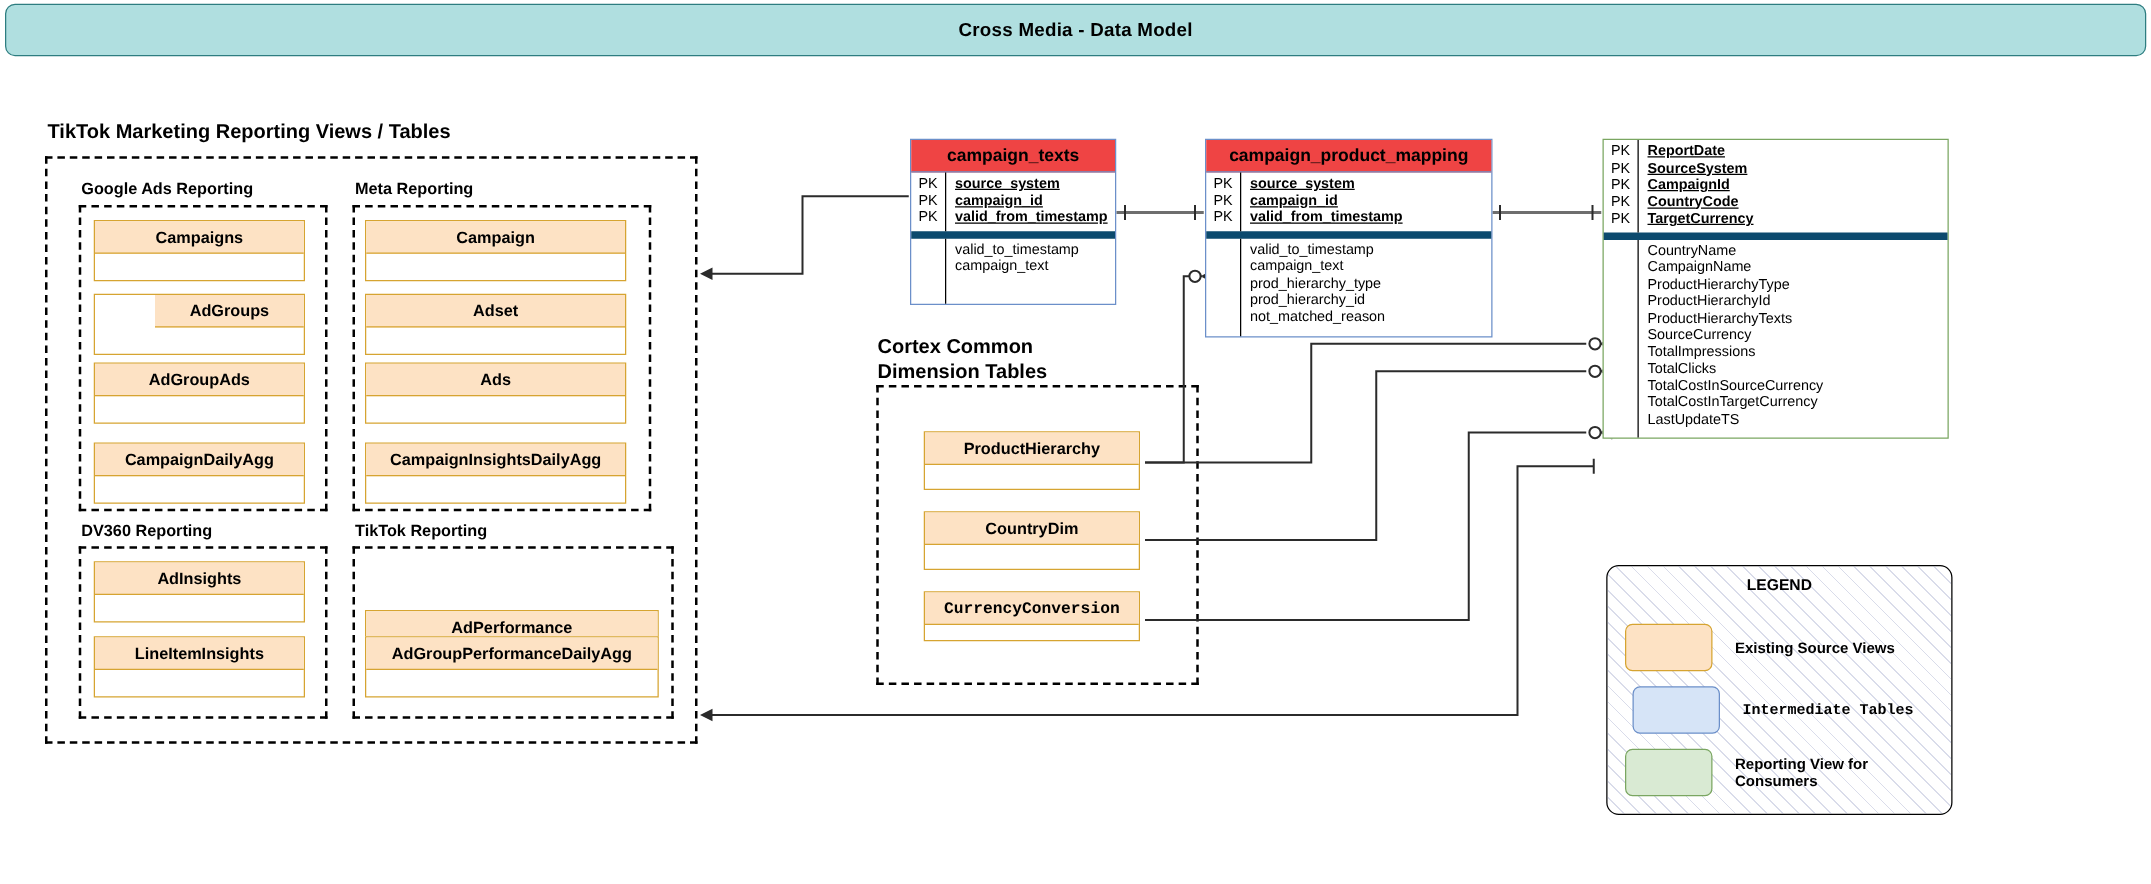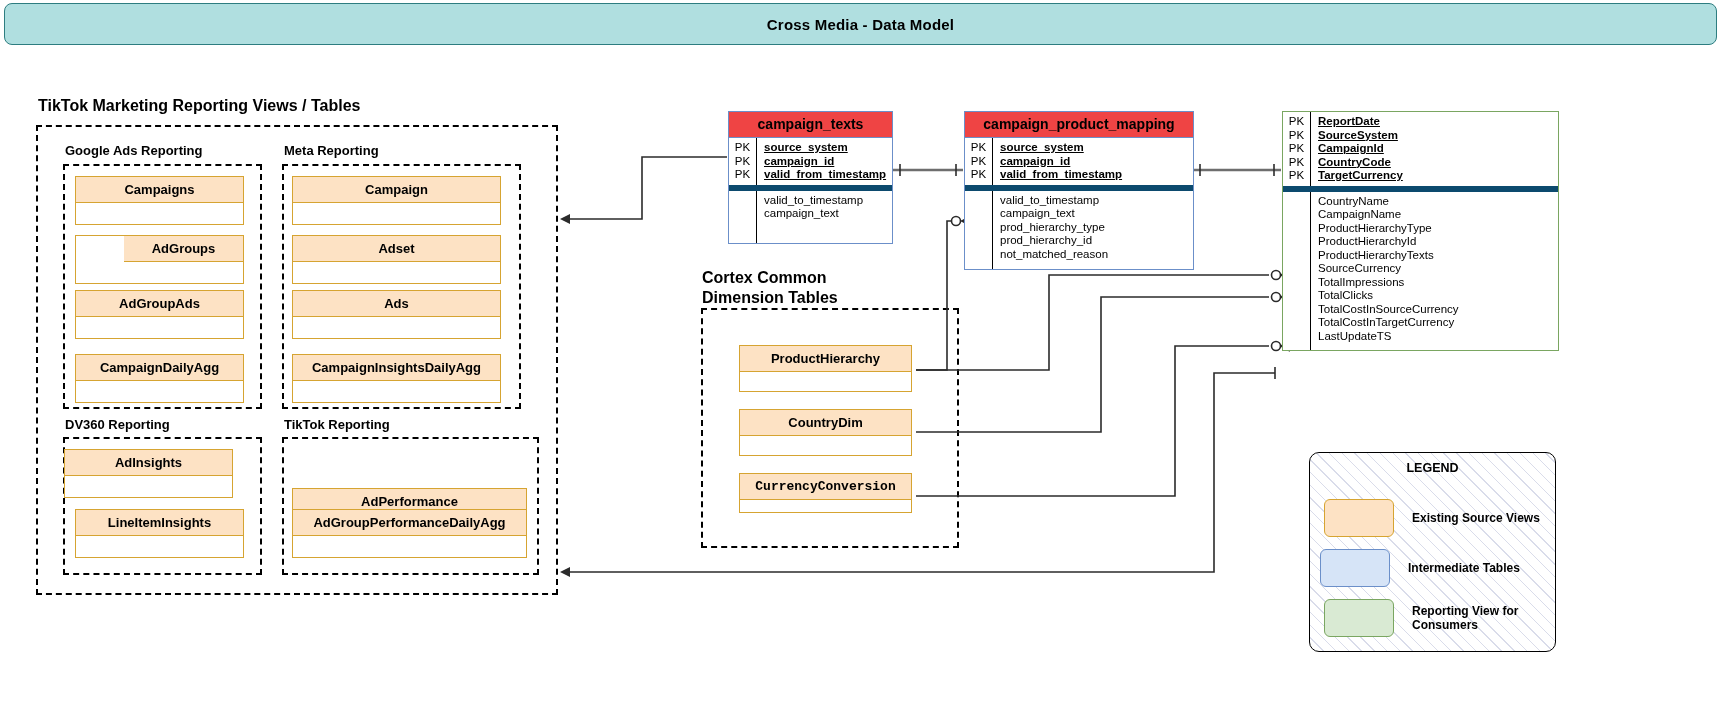--- a/index.html
+++ b/index.html
@@ -99,21 +99,21 @@
 </div>
 <div class="ebox" style="left:292px;top:290px;width:209px;height:49px;">
   <div class="hdr">Ads</div>
 </div>
 <div class="ebox" style="left:292px;top:354px;width:209px;height:49px;">
   <div class="hdr">CampaignInsightsDailyAgg</div>
 </div>
 
 <div class="grp-label" style="left:65px;top:417px;">DV360 Reporting</div>
 <div class="dashed-thin" style="left:63px;top:437px;width:199px;height:138px;"></div>
-<div class="ebox" style="left:64px;top:449px;width:169px;height:49px;">
+<div class="ebox" style="left:75px;top:449px;width:169px;height:49px;">
   <div class="hdr">AdInsights</div>
 </div>
 <div class="ebox" style="left:75px;top:509px;width:169px;height:49px;">
   <div class="hdr">LineItemInsights</div>
 </div>
 
 <div class="grp-label" style="left:284px;top:417px;">TikTok Reporting</div>
 <div class="dashed-thin" style="left:282px;top:437px;width:257px;height:138px;"></div>
 <div class="ebox" style="left:292px;top:449px;width:235px;height:49px;margin-top:39px;">
   <div class="hdr">AdPerformance</div>
@@ -250,28 +250,28 @@
       <div class="fline">SourceCurrency</div>
       <div class="fline">TotalImpressions</div>
       <div class="fline">TotalClicks</div>
       <div class="fline">TotalCostInSourceCurrency</div>
       <div class="fline">TotalCostInTargetCurrency</div>
       <div class="fline">LastUpdateTS</div>
     </div>
   </div>
 </div>
 
-<div class="legend" style="left:1285px;top:452px;width:247px;height:200px;margin-left:24px;">
+<div class="legend" style="left:1285px;top:452px;width:277px;height:200px;">
   <div class="legend-hatch"></div>
   <div class="legend-title">LEGEND</div>
   <div class="lg-row" style="left:14px;top:46px;">
     <div class="lg-swatch orange"></div>
     <div class="lg-text">Existing Source Views</div>
   </div>
-  <div class="lg-row" style="left:10px;top:96px;">
+  <div class="lg-row" style="left:20px;top:96px;font-family:Liberation Mono, monospace;">
     <div class="lg-swatch blue"></div>
     <div class="lg-text">Intermediate Tables</div>
   </div>
   <div class="lg-row" style="left:14px;top:146px;">
     <div class="lg-swatch green"></div>
     <div class="lg-text">Reporting View for
 Consumers</div>
   </div>
 </div>
 

